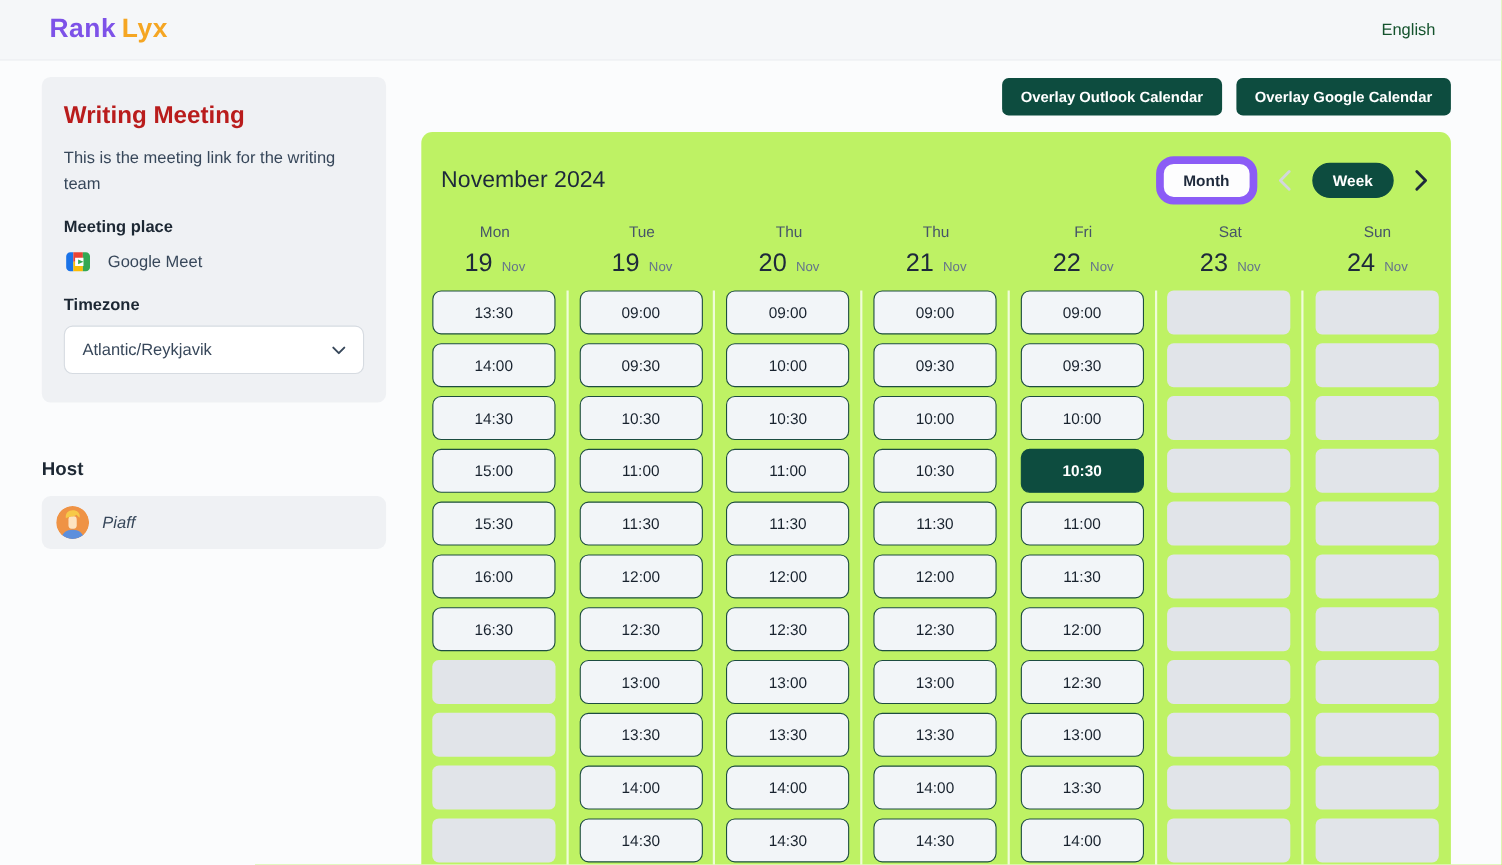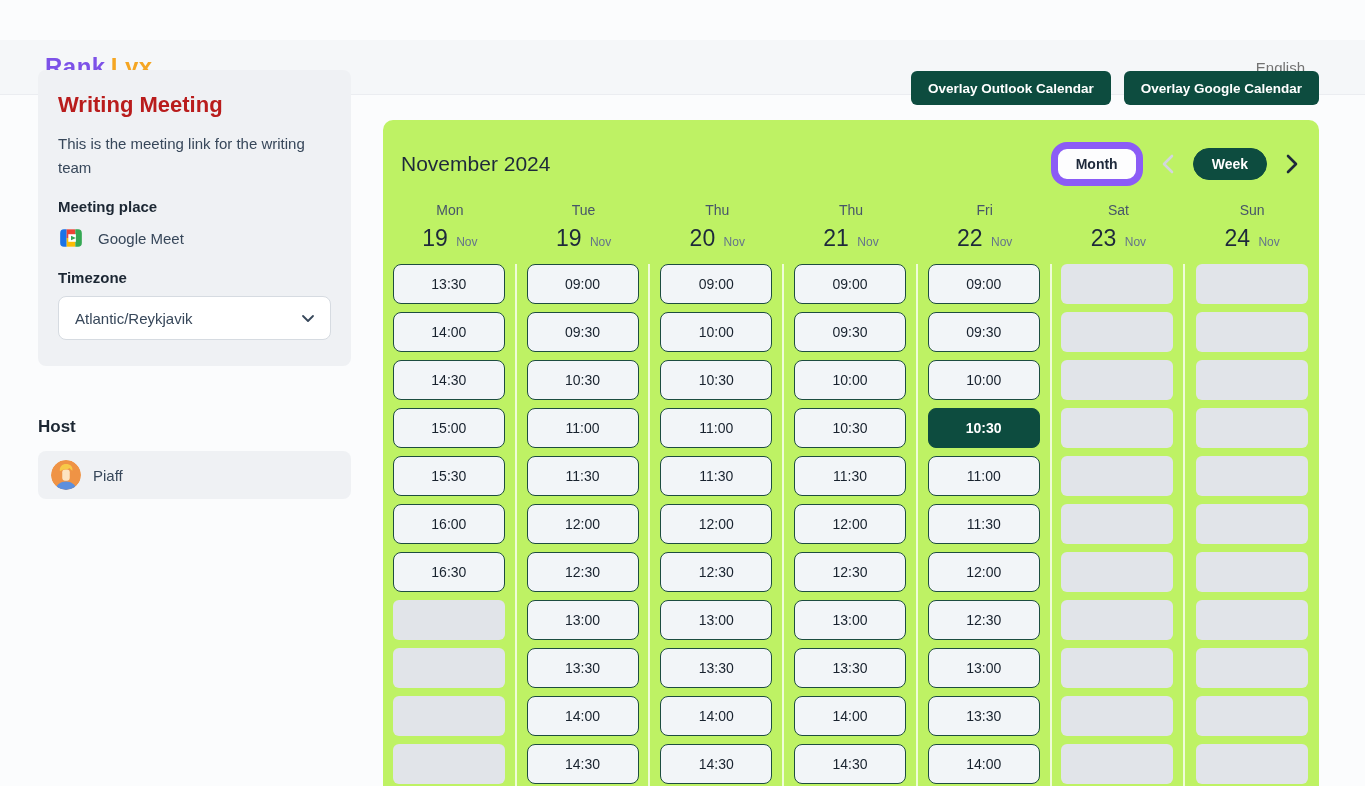--- a/index.html
+++ b/index.html
@@ -10,26 +10,25 @@
     color:#1e293b;
     position:relative;
   }
 
   
   .topbar {
     position:absolute; top:0; left:0; width:1365px; height:55px;
     background:#f5f7f9; border-bottom:1px solid #ebedf1;
     display:flex; align-items:center; justify-content:space-between;
     padding:0 60px 0 45px;
-    margin-top:40px;
   }
   .logo { font-size:24px; font-weight:700; letter-spacing:.5px; cursor:pointer; }
   .logo .p1 { color:#7d52e8; }
   .logo .p2 { color:#f5a623; margin-left:5px; }
-  .lang { font-size:15px; color:#737373; cursor:pointer; }
+  .lang { font-size:15px; color:#14532d; cursor:pointer; }
 
   
   .meeting-card {
     position:absolute; left:38px; top:70px; width:313px;
     background:#eff1f4; border-radius:8px; padding:22px 20px 26px 20px;
   }
   .meeting-title { font-size:22px; font-weight:700; color:#b91c1c; margin-bottom:14px; }
   .meeting-desc { font-size:15px; color:#37475a; line-height:1.6; margin-bottom:18px; }
   .side-label { font-size:15px; font-weight:700; color:#1c2733; margin-bottom:10px; }
   .meet-row { display:flex; align-items:center; gap:14px; margin-bottom:18px; }
@@ -38,21 +37,21 @@
     width:100%; height:44px; background:#ffffff; border:1px solid #d6dbe1;
     border-radius:8px; display:flex; align-items:center; justify-content:space-between;
     padding:0 14px 0 16px; font-size:15px; color:#37475a; cursor:pointer;gap:28px;
   }
   .host-section { position:absolute; left:38px; top:392px; width:313px;margin-top:25px; }
   .host-title { font-size:17px; font-weight:700; color:#1c2733; }
   .host-row {
     margin-top:14px; height:48px; background:#eff1f4; border-radius:8px;
     display:flex; align-items:center; gap:12px; padding:0 13px;
   }
-  .host-name { font-size:15px; color:#37475a; }
+  .host-name { font-size:15px; color:#37475a;font-style:italic; }
   .avatar { width:30px; height:30px; border-radius:50%; overflow:hidden; flex:0 0 30px; }
 
   
   .overlay-btns {
     position:absolute; top:71px; right:46px; display:flex; gap:13px;
   }
   .btn-green {
     background:#0d4c3f; color:#ffffff; border:none; border-radius:6px;
     font-family:"Liberation Sans", sans-serif;
     font-size:13.5px; font-weight:700; padding:0 17px; height:34px; cursor:pointer;

